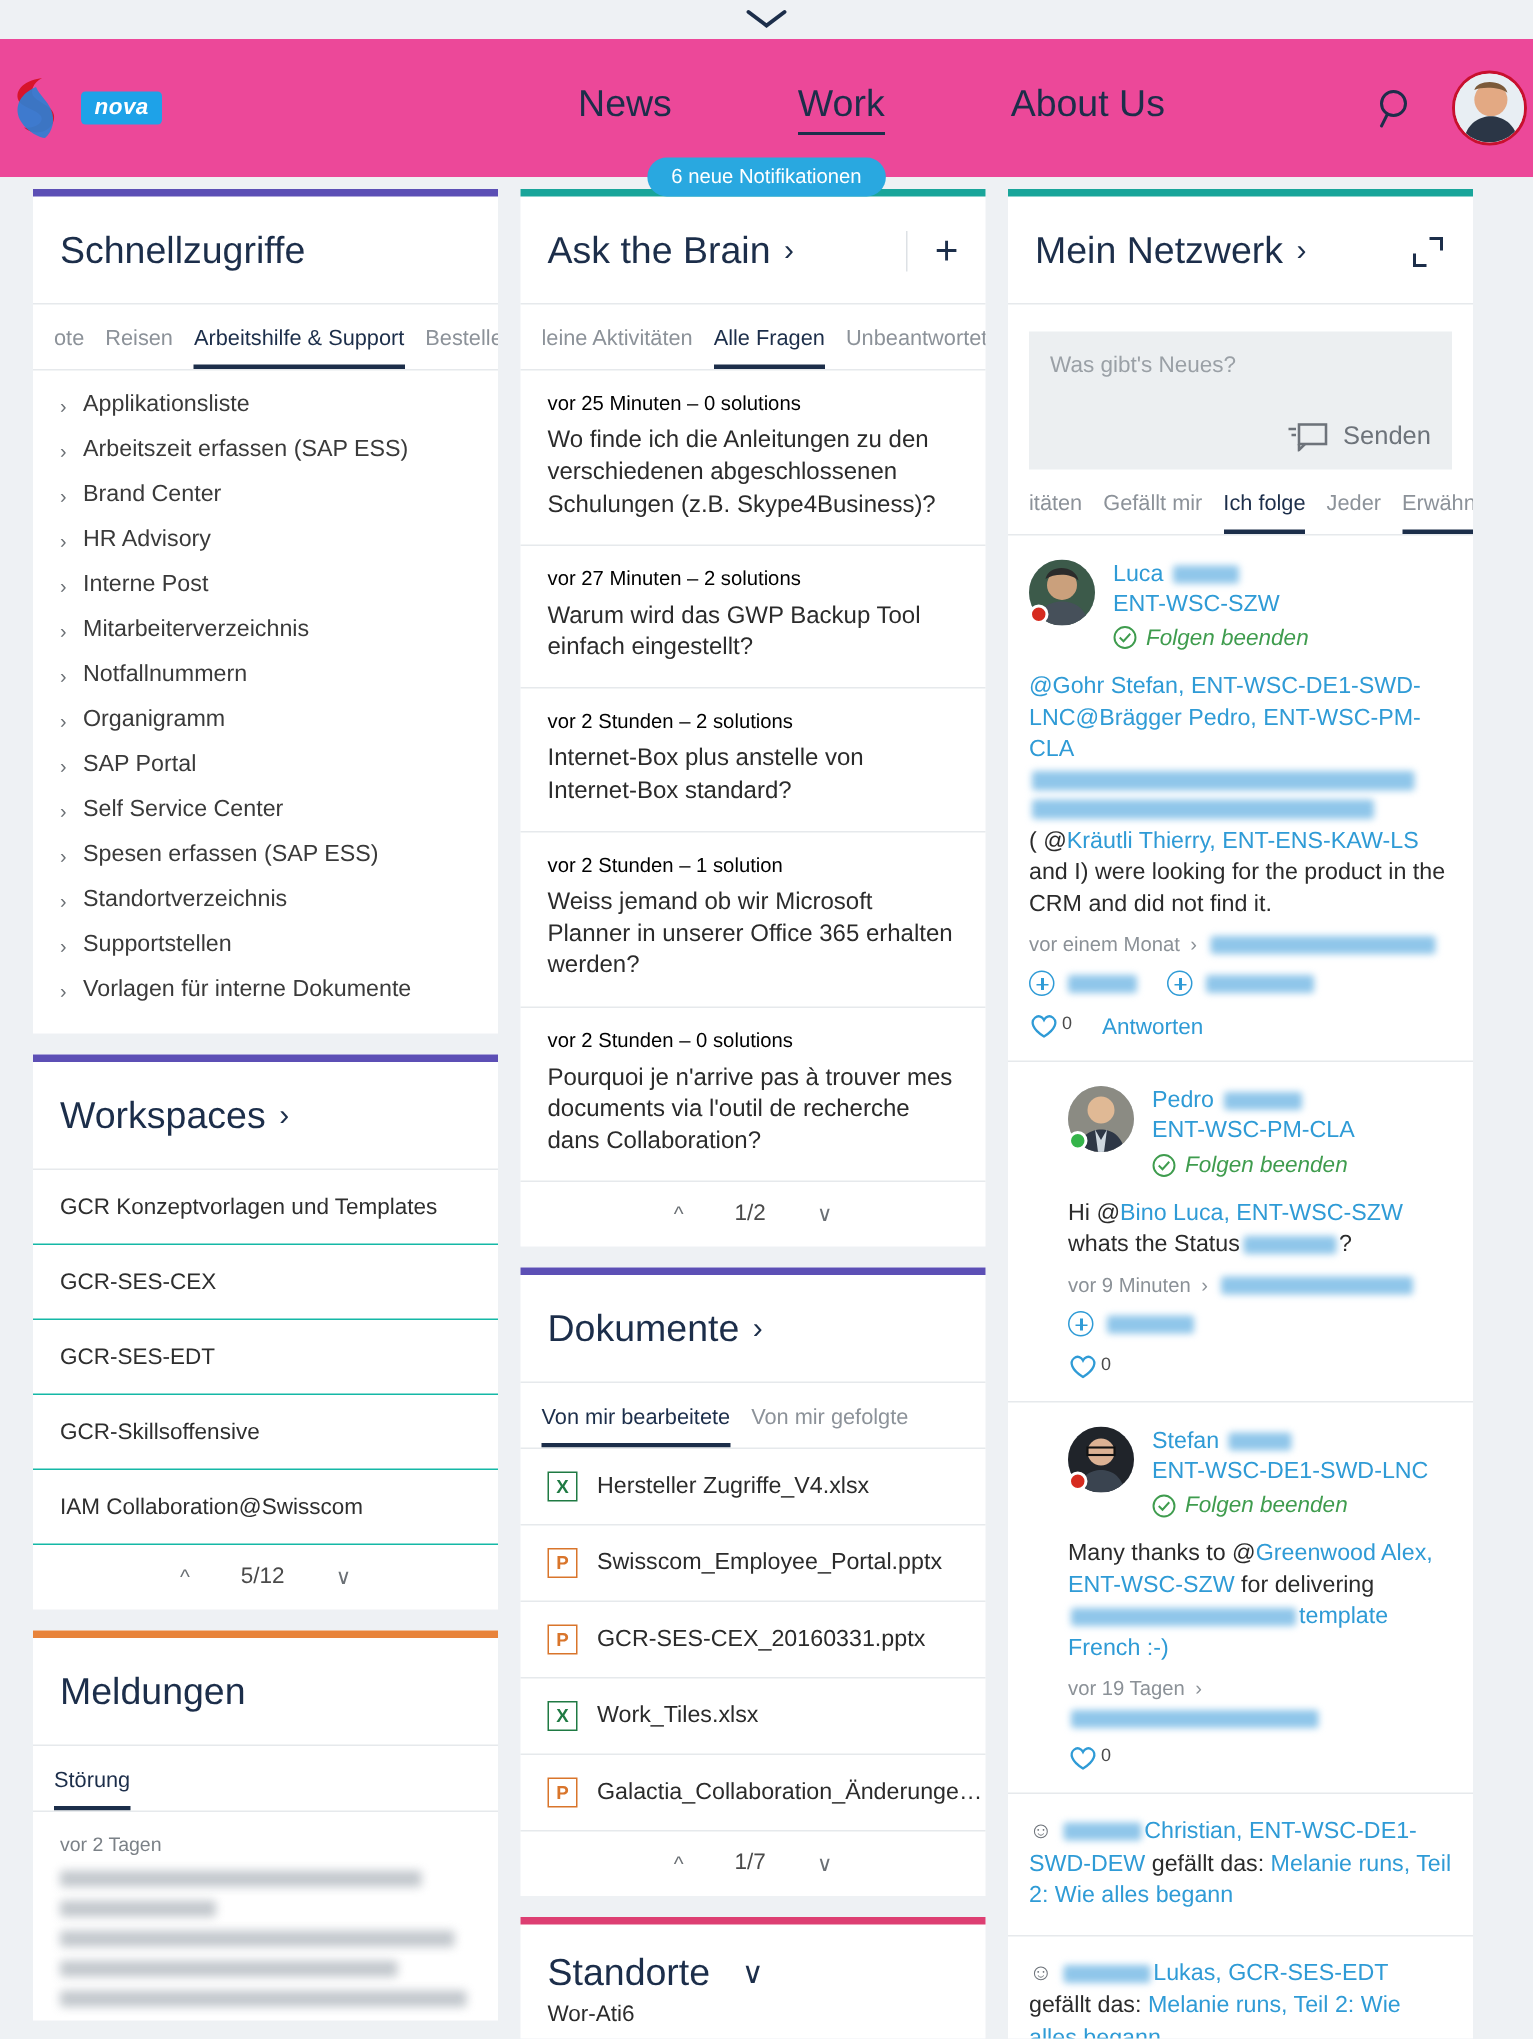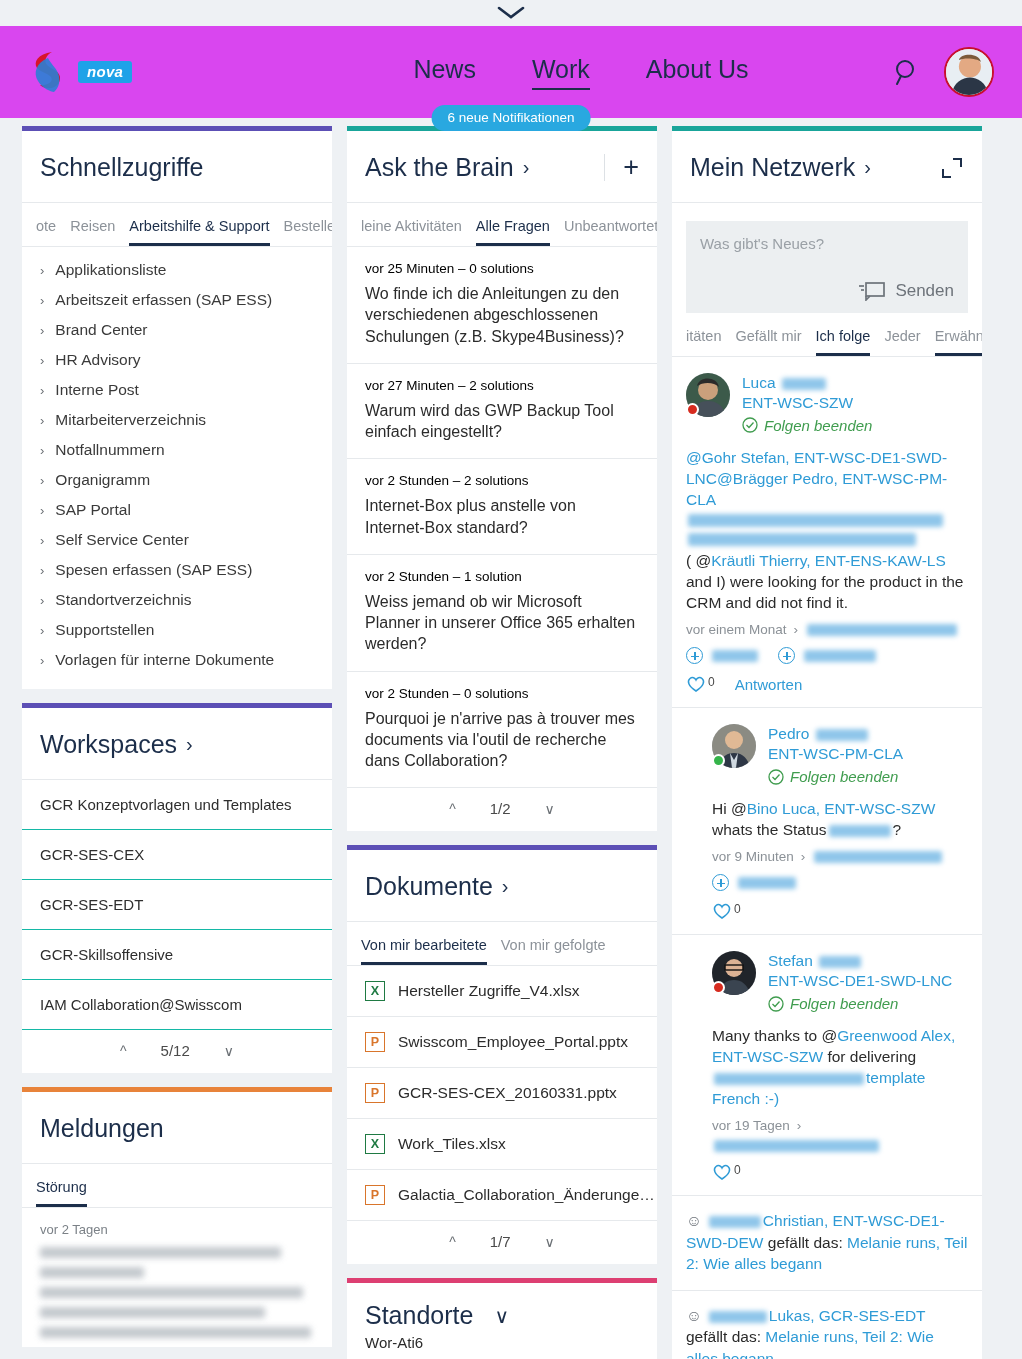--- a/index.html
+++ b/index.html
@@ -14,34 +14,34 @@
 
   
   .topstrip {
     height: 26px; background: #eef1f4;
     display: flex; align-items: center; justify-content: center;
   }
   .topstrip svg { display:block; }
 
   
   .header {
-    height: 92px; background: #d946ef;
+    height: 92px; background: #ec4899;
     display: flex; align-items: center; position: relative;
-    padding: 0 28px;
+    padding: 0 4px;
   }
   .brand { display: flex; align-items: center; gap: 14px; width: 330px; }
   .logo-mark { width: 36px; height: 46px; position: relative; }
   .nova-badge {
     background: #1ea2e8; color: #fff; font-size: 15px; font-weight: bold;
     padding: 2px 9px 3px; border-radius: 3px; letter-spacing: .3px;
     font-style: italic;
   }
   .nav {
     flex: 1; display: flex; align-items: center; justify-content: center;
-    gap: 56px; margin-left: -40px;
+    gap: 84px; margin-left: -40px;
   }
   .nav-item {
     font-size: 25px; color: #1c2e4a; padding-bottom: 4px;
     border-bottom: 2px solid transparent; cursor: pointer;
     font-family: "Liberation Sans", sans-serif;
   }
   .nav-item.active { border-bottom-color: #1c2e4a; }
   .header-right { display: flex; align-items: center; gap: 22px; width: 150px; justify-content: flex-end;}
   .search-btn { cursor: pointer; display:block; }
   .avatar-wrap {

